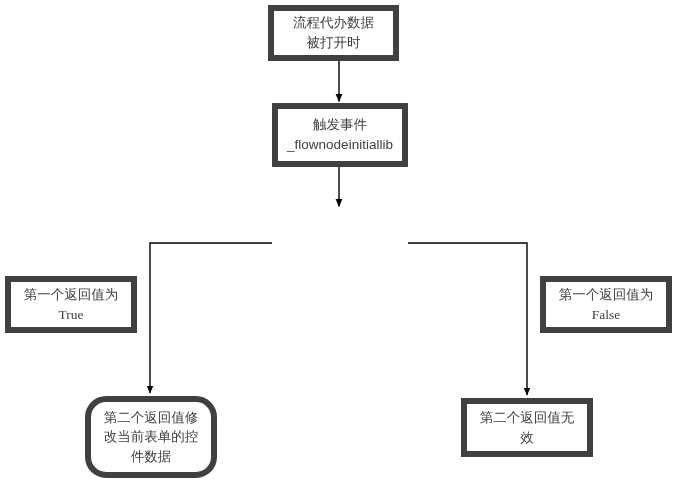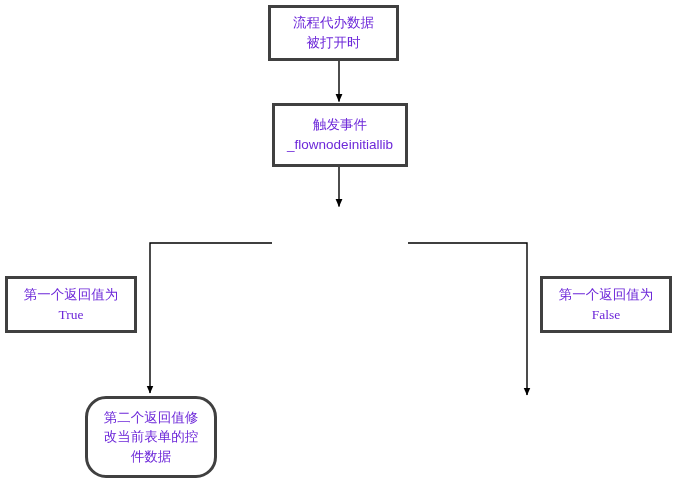--- a/index.html
+++ b/index.html
@@ -13,27 +13,27 @@
   #canvas {
     position: relative;
     width: 677px;
     height: 484px;
     background: #ffffff;
     overflow: hidden;
   }
   .node {
     position: absolute;
     box-sizing: border-box;
-    border: 3px solid #404040;
+    border: 6px solid #404040;
     background: #ffffff;
     display: flex;
     align-items: center;
     justify-content: center;
     text-align: center;
-    color: #6d28d9;
+    color: #404040;
     font-size: 13.5px;
     line-height: 1.45;
     white-space: pre-line;
     z-index: 3;
   }
   .node.latin {
     font-family: "Liberation Serif", "DejaVu Serif", serif;
   }
   .node .txt {
     display: block;
@@ -98,14 +98,18 @@
     <span class="txt">第一个返回值为
 False</span>
   </div>
 
   <div class="node" style="left:85px; top:396px; width:132px; height:82px;border-radius:21px;">
     <span class="txt">第二个返回值修
 改当前表单的控
 件数据</span>
   </div>
 
+  <div class="node" style="left:461px; top:398px; width:132px; height:59px;">
+    <span class="txt">第二个返回值无
+效</span>
+  </div>
 
 </div>
 
 </body></html>

